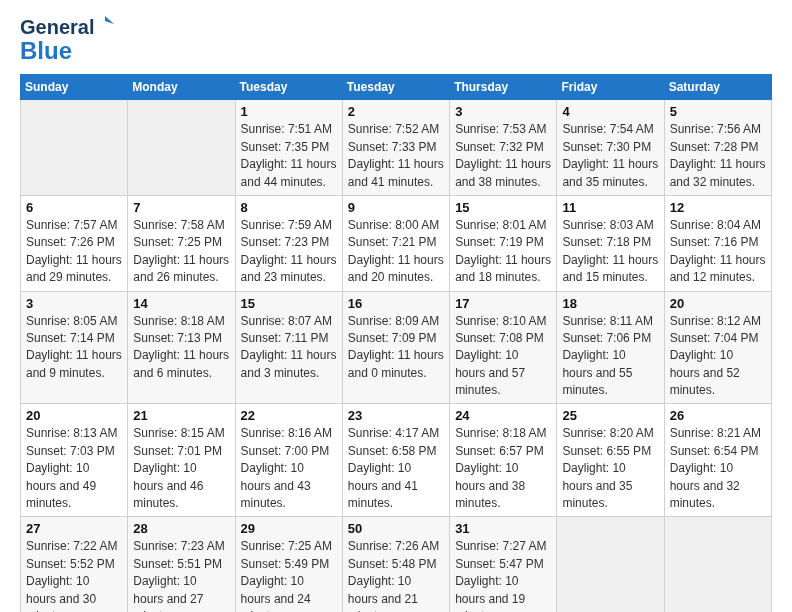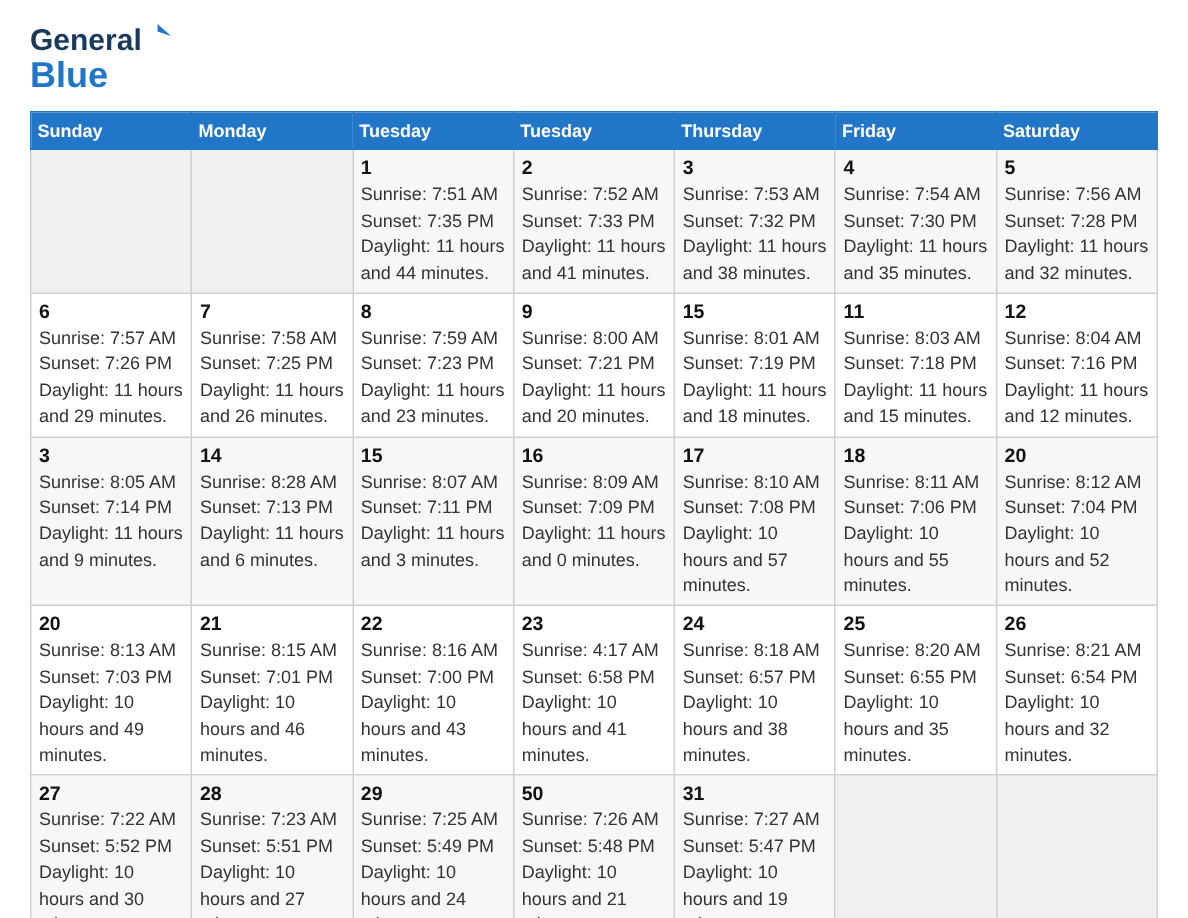--- a/index.html
+++ b/index.html
@@ -212,21 +212,21 @@
         <tr>
           <td>
             <span class="day-num">3</span>
             <div class="day-detail">Sunrise: 8:05 AM
 Sunset: 7:14 PM
 Daylight: 11 hours
 and 9 minutes.</div>
           </td>
           <td>
             <span class="day-num">14</span>
-            <div class="day-detail">Sunrise: 8:28 AM
+            <div class="day-detail">Sunrise: 8:18 AM
 Sunset: 7:13 PM
 Daylight: 11 hours
 and 6 minutes.</div>
           </td>
           <td>
             <span class="day-num">15</span>
             <div class="day-detail">Sunrise: 8:07 AM
 Sunset: 7:11 PM
 Daylight: 11 hours
 and 3 minutes.</div>

